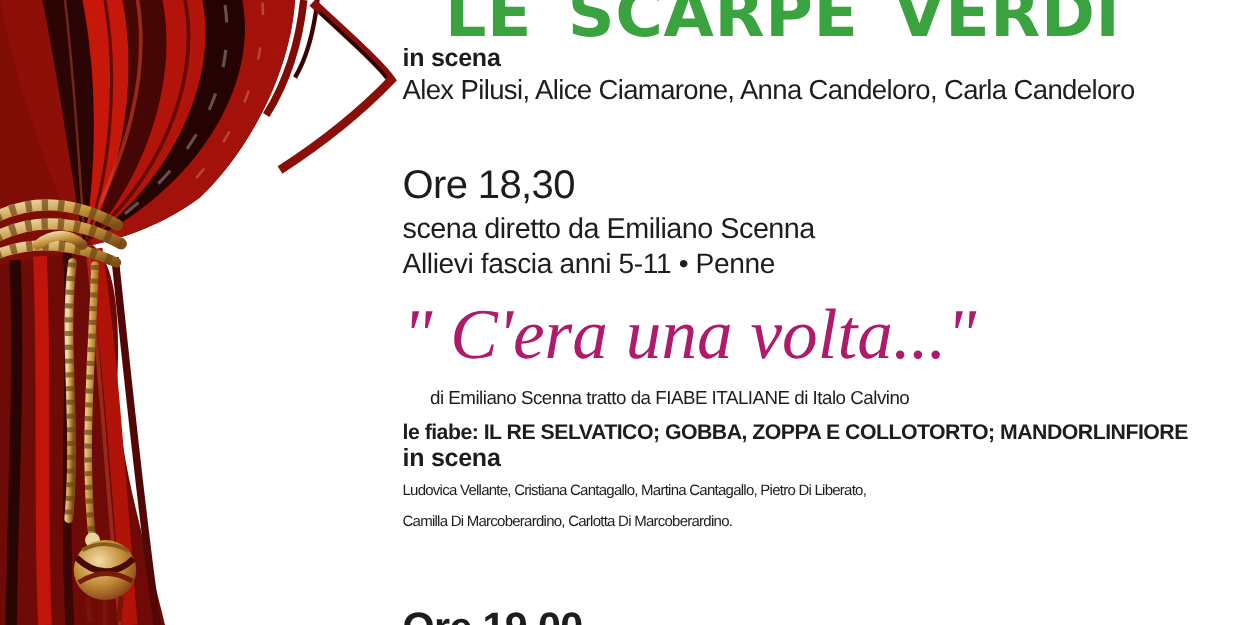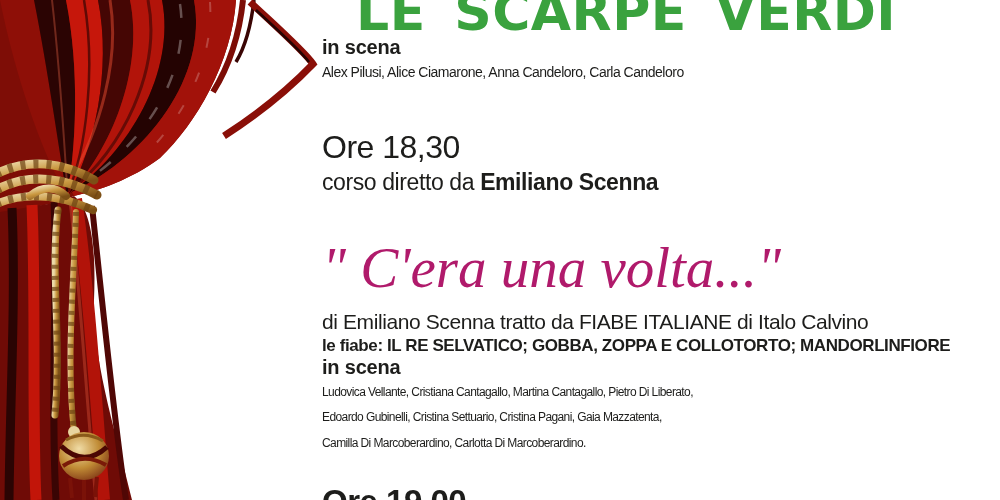--- a/index.html
+++ b/index.html
@@ -16,31 +16,31 @@
   .tline{position:absolute;left:322px;white-space:nowrap;}
 
   .title-clip{position:absolute;left:332px;top:0;width:570px;height:31px;overflow:hidden;margin-left:24px;}
   .title-text{
     position:relative;top:-14px;line-height:1;
     font-family:"DejaVu Sans",sans-serif;font-weight:bold;font-size:52px;
     color:#3aa23e;letter-spacing:0.5px;word-spacing:10px;white-space:nowrap;
   }
 
   .in-scena-1{top:36px;font-size:20px;font-weight:bold;letter-spacing:-0.2px;}
-  .cast1{top:59px;font-size:14px;line-height:26px;letter-spacing:-0.5px;}
+  .cast1{top:59px;font-size:22px;line-height:26px;letter-spacing:-0.5px;}
   .ore-1830{top:129px;font-size:32px;font-weight:normal;letter-spacing:-0.5px;}
   .corso{top:169px;font-size:23px;letter-spacing:-0.4px;}
-  .corso .director{font-weight:bold;}
+  .corso .director{font-weight:normal;}
   .allievi{top:198px;font-size:22.5px;letter-spacing:-0.3px;}
 
   .cera{
     top:237px;font-family:"Liberation Serif",serif;font-style:italic;
     font-size:57px;line-height:62px;color:#b01a6b;letter-spacing:0px;
   }
-  .byline{top:310px;font-size:21px;letter-spacing:-0.4px;}
+  .byline{top:310px;font-size:15px;letter-spacing:-0.4px;margin-left:22px;}
   .fiabe{top:336px;font-size:17px;letter-spacing:-0.4px;font-weight:bold;}
   .in-scena-2{top:356px;font-size:20px;font-weight:bold;letter-spacing:-0.2px;}
   .cast2{top:380px;font-size:12px;line-height:25.4px;letter-spacing:-0.6px;}
   .ore-1900{top:483px;font-size:33px;font-weight:bold;letter-spacing:-0.5px;}
 </style>
 </head>
 <body>
 
 <div class="poster">
 
@@ -116,32 +116,32 @@
   </div>
 
   <div class="tline in-scena-1">in scena</div>
 
   <div class="tline cast1">
     <div>Alex Pilusi, Alice Ciamarone, Anna Candeloro, Carla Candeloro</div>
   </div>
 
   <div class="tline ore-1830">Ore 18,30</div>
 
-  <div class="tline corso"><span>corso diretto da </span><span class="director">Emiliano Scenna</span></div>
+  <div class="tline corso"><span>scena diretto da </span><span class="director">Emiliano Scenna</span></div>
 
+  <div class="tline allievi">Allievi fascia anni 5-11 • Penne</div>
 
   <div class="tline cera">" C'era una volta..."</div>
 
   <div class="tline byline">di Emiliano Scenna tratto da FIABE ITALIANE di Italo Calvino</div>
 
   <div class="tline fiabe">le fiabe: IL RE SELVATICO; GOBBA, ZOPPA E COLLOTORTO; MANDORLINFIORE</div>
 
   <div class="tline in-scena-2">in scena</div>
 
   <div class="tline cast2">
     <div>Ludovica Vellante, Cristiana Cantagallo, Martina Cantagallo, Pietro Di Liberato,</div>
-    <div>Edoardo Gubinelli, Cristina Settuario, Cristina Pagani, Gaia Mazzatenta,</div>
     <div>Camilla Di Marcoberardino, Carlotta Di Marcoberardino.</div>
   </div>
 
   <div class="tline ore-1900">Ore 19,00</div>
 
 </div>
 
 </body></html>

